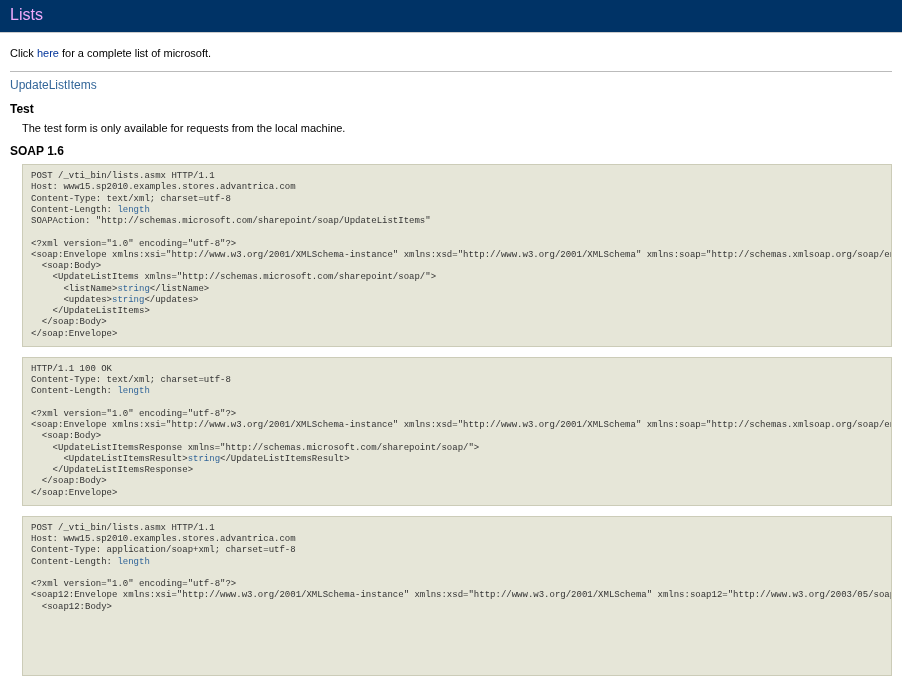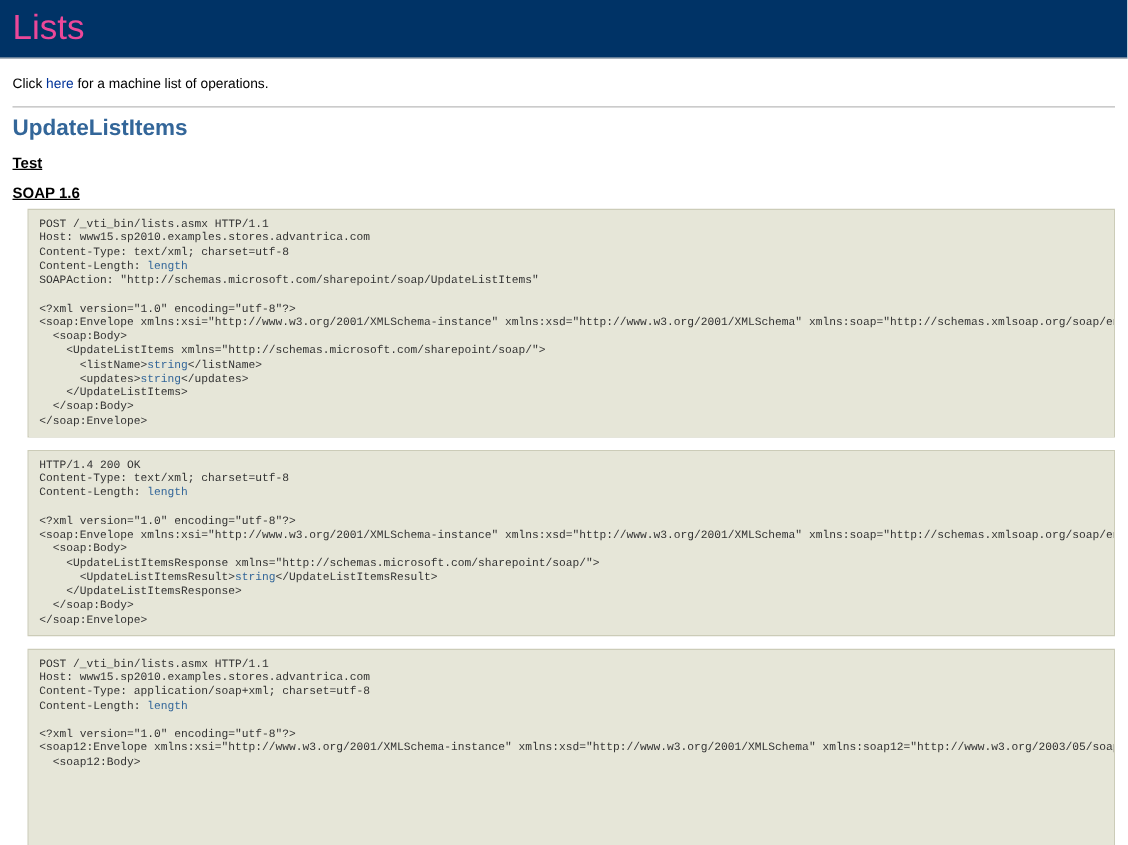--- a/index.html
+++ b/index.html
@@ -5,41 +5,40 @@
   * { margin: 0; padding: 0; box-sizing: border-box; }
   body {
     font-family: Verdana, Arial, sans-serif;
     font-size: 11px;
     color: #000;
     background: #fff;
     width: 902px;
   }
   .page-title {
     background: #003366;
-    color: #ec4899;
-    font-size: 28px;
+    color: #f0abfc;
+    font-size: 16px;
     font-weight: normal;
     padding: 6px 10px 8px 10px;
     border-bottom: 1px solid #ccc;
   }
   .content { padding: 10px; }
   .intro { font-size: 11px; margin: 4px 0 12px 0; }
   .intro .link { color: #003399; cursor: pointer; }
   hr.top-rule { border: none; border-top: 1px solid #bbb; margin: 6px 0 6px 0; }
   .op-name {
     color: #336699;
-    font-size: 18px;
-    font-weight: bold;
+    font-size: 12px;
+    font-weight: normal;
     margin: 4px 0 10px 0;
   }
   .section-heading {
     font-size: 12px;
     font-weight: bold;
     margin: 10px 0 6px 0;
-    text-decoration: underline;
   }
   .section-desc {
     font-size: 11px;
     margin: 4px 0 8px 12px;
   }
   .placeholder-link { color: #336699; }
   pre.code {
     background: #e6e6d8;
     border: 1px solid #ccccb8;
     font-family: "Courier New", Courier, monospace;
@@ -54,48 +53,49 @@
   pre.code .ph { color: #336699; }
 </style>
 </head>
 <body>
 
 <h1 class="page-title">Lists</h1>
 
 <div class="content">
 
   <p class="intro">
-    <span>Click </span><a class="link">here</a><span> for a machine list of operations.</span>
+    <span>Click </span><a class="link">here</a><span> for a complete list of microsoft.</span>
   </p>
 
   <hr class="top-rule">
 
   <h2 class="op-name">UpdateListItems</h2>
 
   <h3 class="section-heading">Test</h3>
+  <p class="section-desc">The test form is only available for requests from the local machine.</p>
 
   <h3 class="section-heading">SOAP 1.6</h3>
 
   <pre class="code"><span>POST /_vti_bin/lists.asmx HTTP/1.1</span>
 <span>Host: www15.sp2010.examples.stores.advantrica.com</span>
 <span>Content-Type: text/xml; charset=utf-8</span>
 <span>Content-Length: </span><span class="ph">length</span>
 <span>SOAPAction: "http://schemas.microsoft.com/sharepoint/soap/UpdateListItems"</span>
 <span></span>
 <span>&lt;?xml version="1.0" encoding="utf-8"?&gt;</span>
 <span>&lt;soap:Envelope xmlns:xsi="http://www.w3.org/2001/XMLSchema-instance" xmlns:xsd="http://www.w3.org/2001/XMLSchema" xmlns:soap="http://schemas.xmlsoap.org/soap/envelope/"&gt;</span>
 <span>  &lt;soap:Body&gt;</span>
 <span>    &lt;UpdateListItems xmlns="http://schemas.microsoft.com/sharepoint/soap/"&gt;</span>
 <span>      &lt;listName&gt;</span><span class="ph">string</span><span>&lt;/listName&gt;</span>
 <span>      &lt;updates&gt;</span><span class="ph">string</span><span>&lt;/updates&gt;</span>
 <span>    &lt;/UpdateListItems&gt;</span>
 <span>  &lt;/soap:Body&gt;</span>
 <span>&lt;/soap:Envelope&gt;</span></pre>
 
-  <pre class="code"><span>HTTP/1.4 200 OK</span>
+  <pre class="code"><span>HTTP/1.1 100 OK</span>
 <span>Content-Type: text/xml; charset=utf-8</span>
 <span>Content-Length: </span><span class="ph">length</span>
 <span></span>
 <span>&lt;?xml version="1.0" encoding="utf-8"?&gt;</span>
 <span>&lt;soap:Envelope xmlns:xsi="http://www.w3.org/2001/XMLSchema-instance" xmlns:xsd="http://www.w3.org/2001/XMLSchema" xmlns:soap="http://schemas.xmlsoap.org/soap/envelope/"&gt;</span>
 <span>  &lt;soap:Body&gt;</span>
 <span>    &lt;UpdateListItemsResponse xmlns="http://schemas.microsoft.com/sharepoint/soap/"&gt;</span>
 <span>      &lt;UpdateListItemsResult&gt;</span><span class="ph">string</span><span>&lt;/UpdateListItemsResult&gt;</span>
 <span>    &lt;/UpdateListItemsResponse&gt;</span>
 <span>  &lt;/soap:Body&gt;</span>

